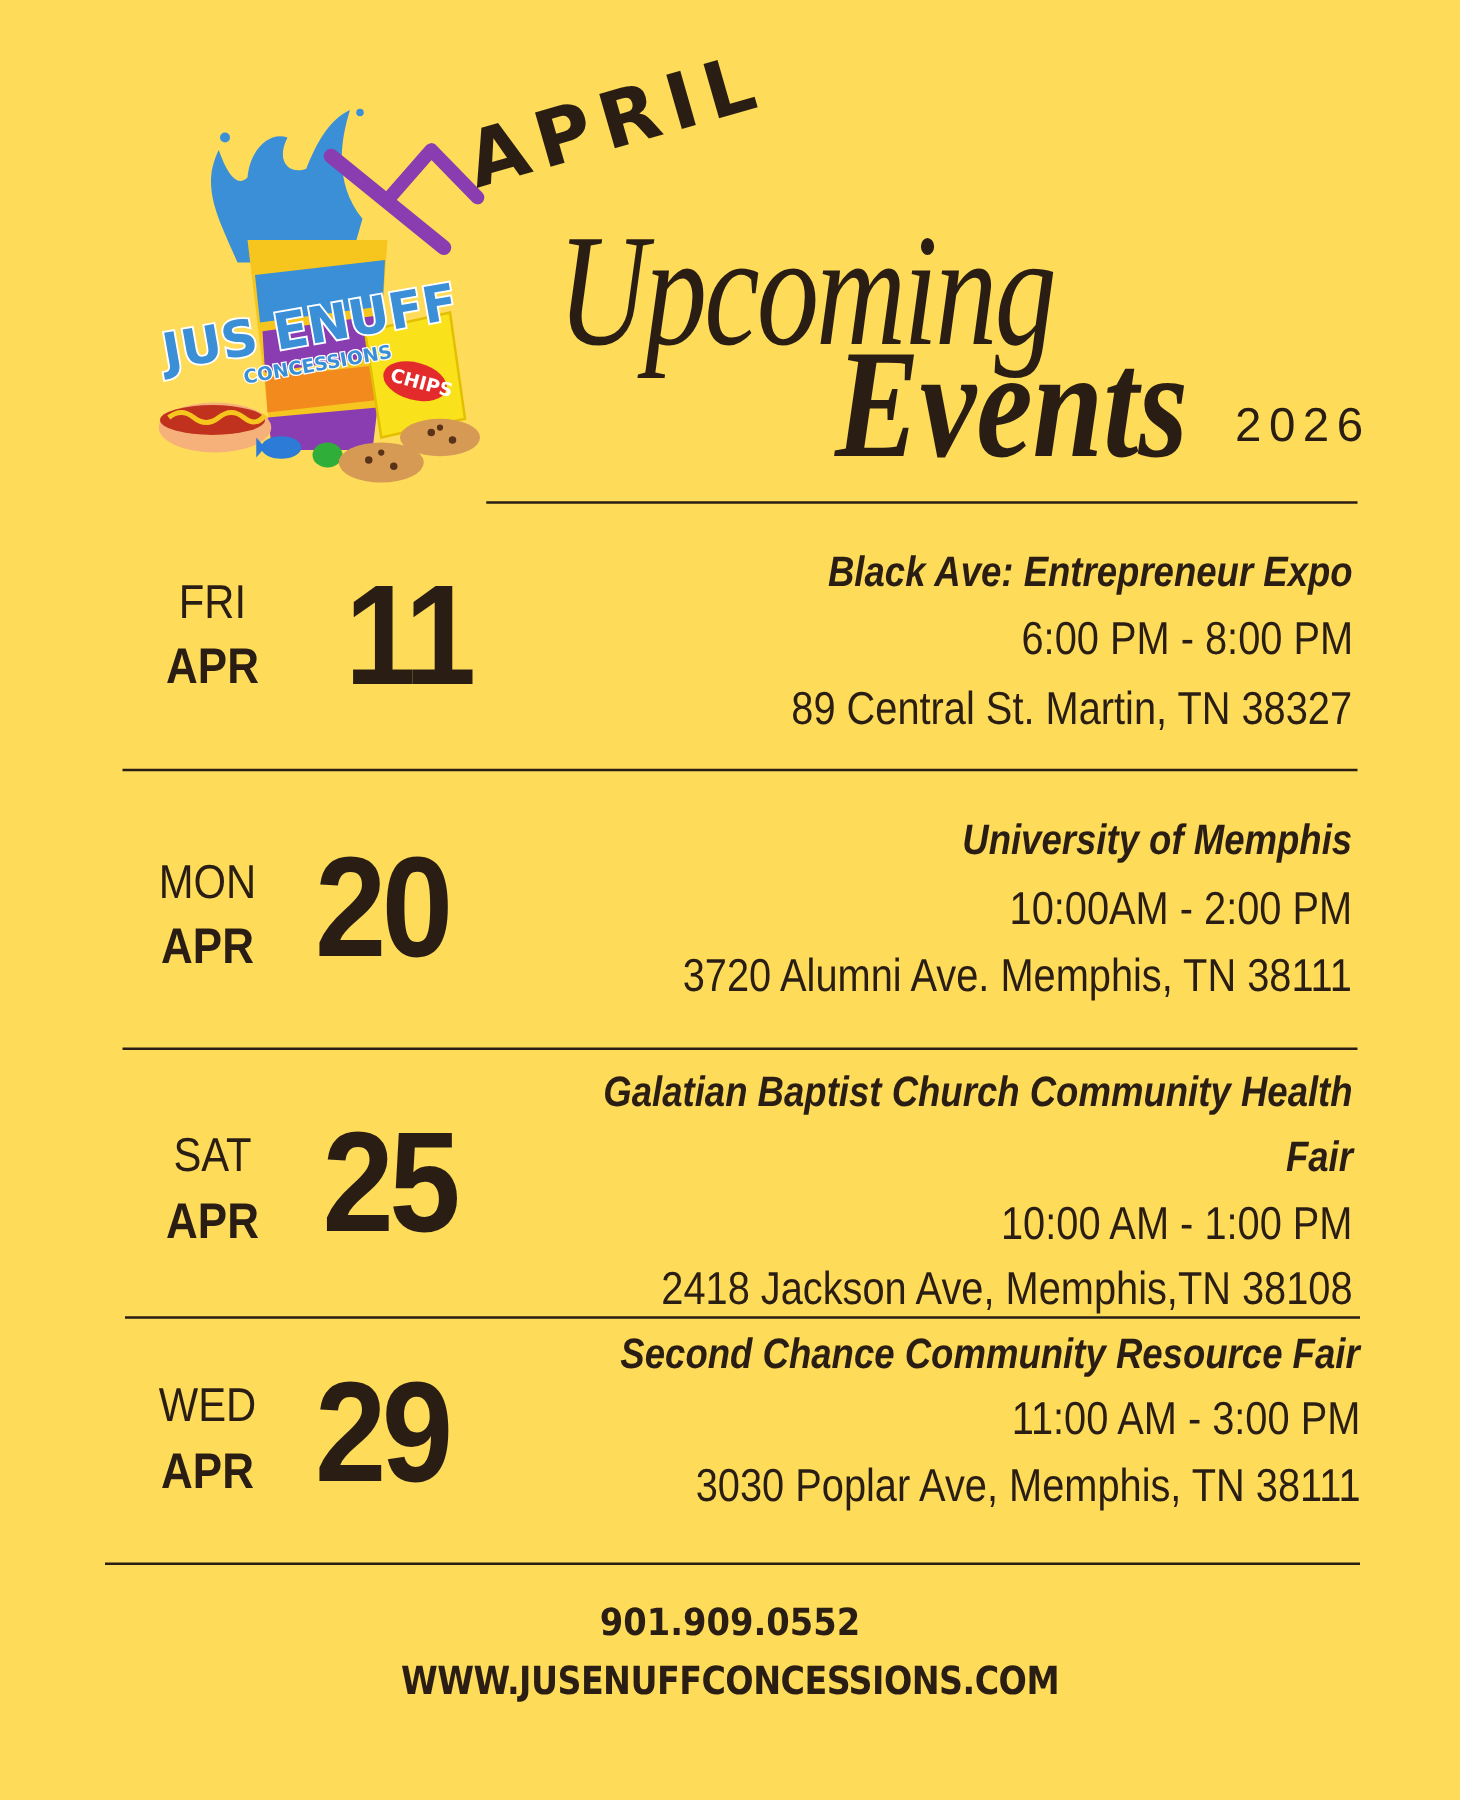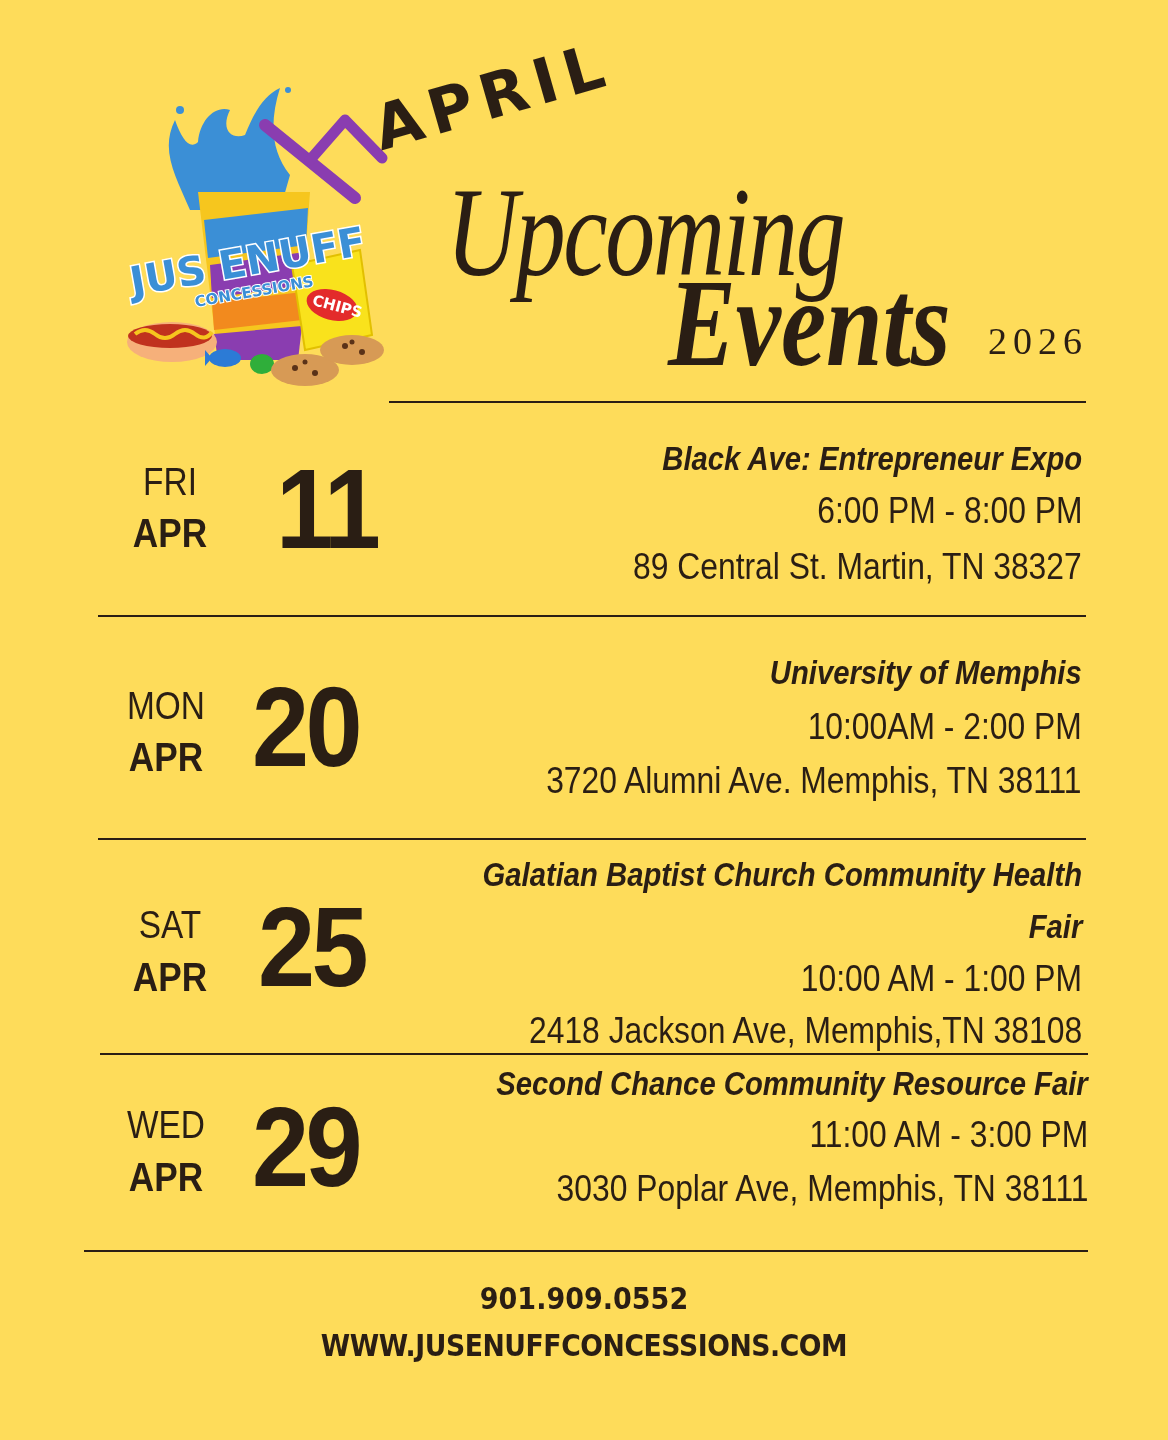--- a/index.html
+++ b/index.html
@@ -32,21 +32,21 @@
     letter-spacing: -3px;
   }
   .events {
     left: 668px; top: 262px;
     font-family: "Liberation Serif", "DejaVu Serif", serif;
     font-style: italic; font-weight: bold; font-size: 124px; line-height: 1;
     transform: scaleX(0.82); transform-origin: left top;
   }
   .year {
     left: 988px; top: 322px;
-    font-family: Liberation Serif, serif;
+    font-family: Liberation Sans, sans-serif;
     font-size: 38px; letter-spacing: 6px; line-height: 1;
   }
 
   
   .rule { height: 2px; background: #2A1E14; }
 
   
   .dow {
     font-family: "Liberation Sans", sans-serif;
     font-size: 38px; line-height: 1; width: 110px; text-align: center;

